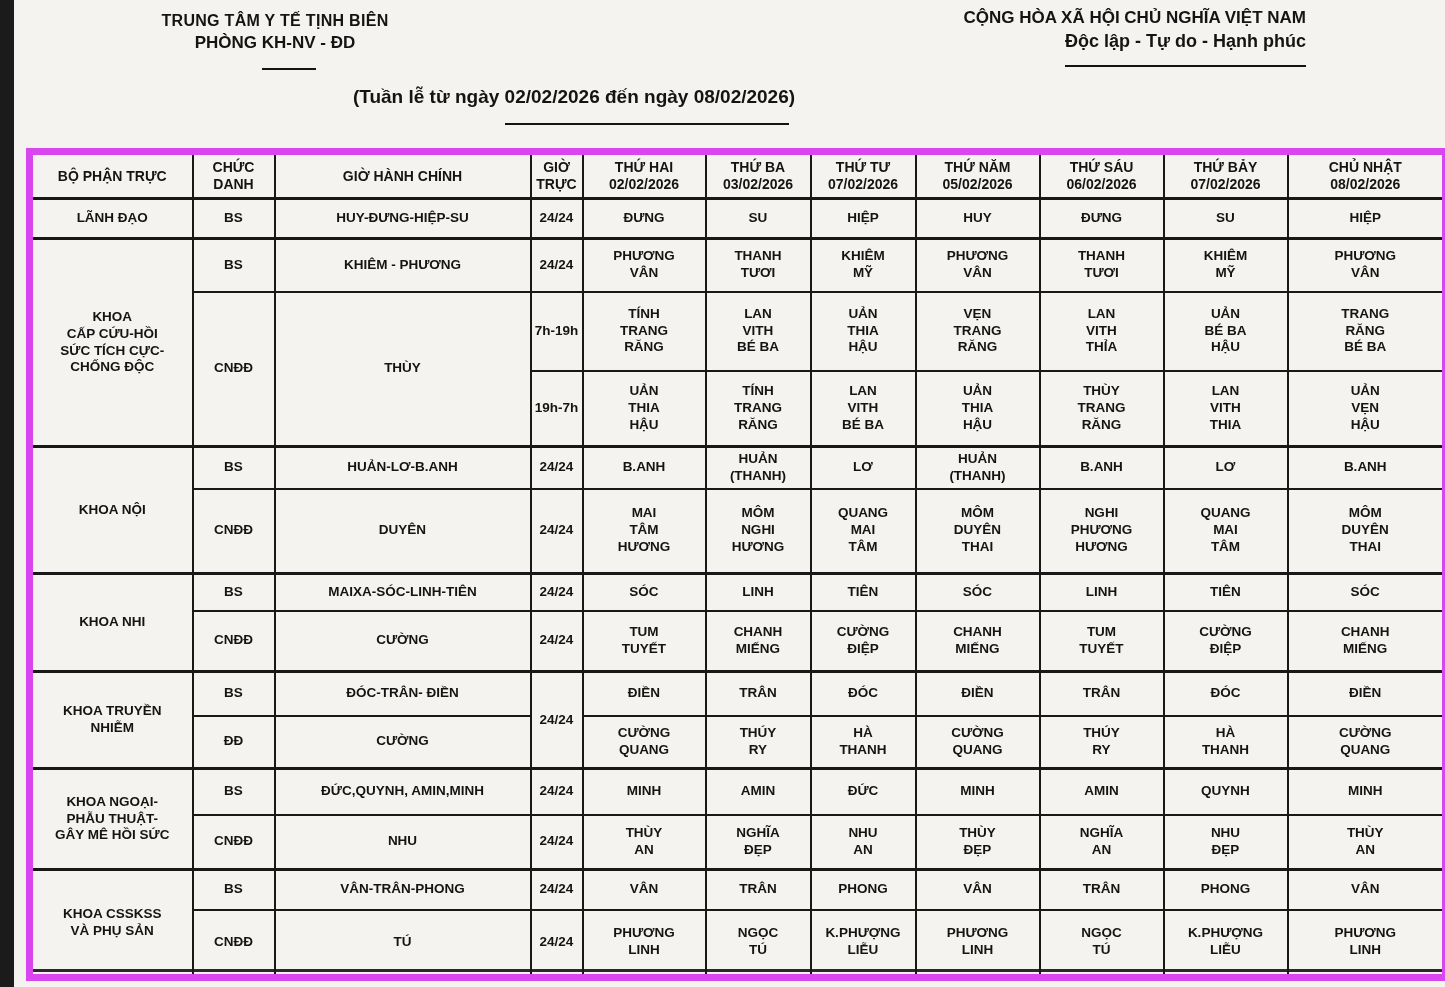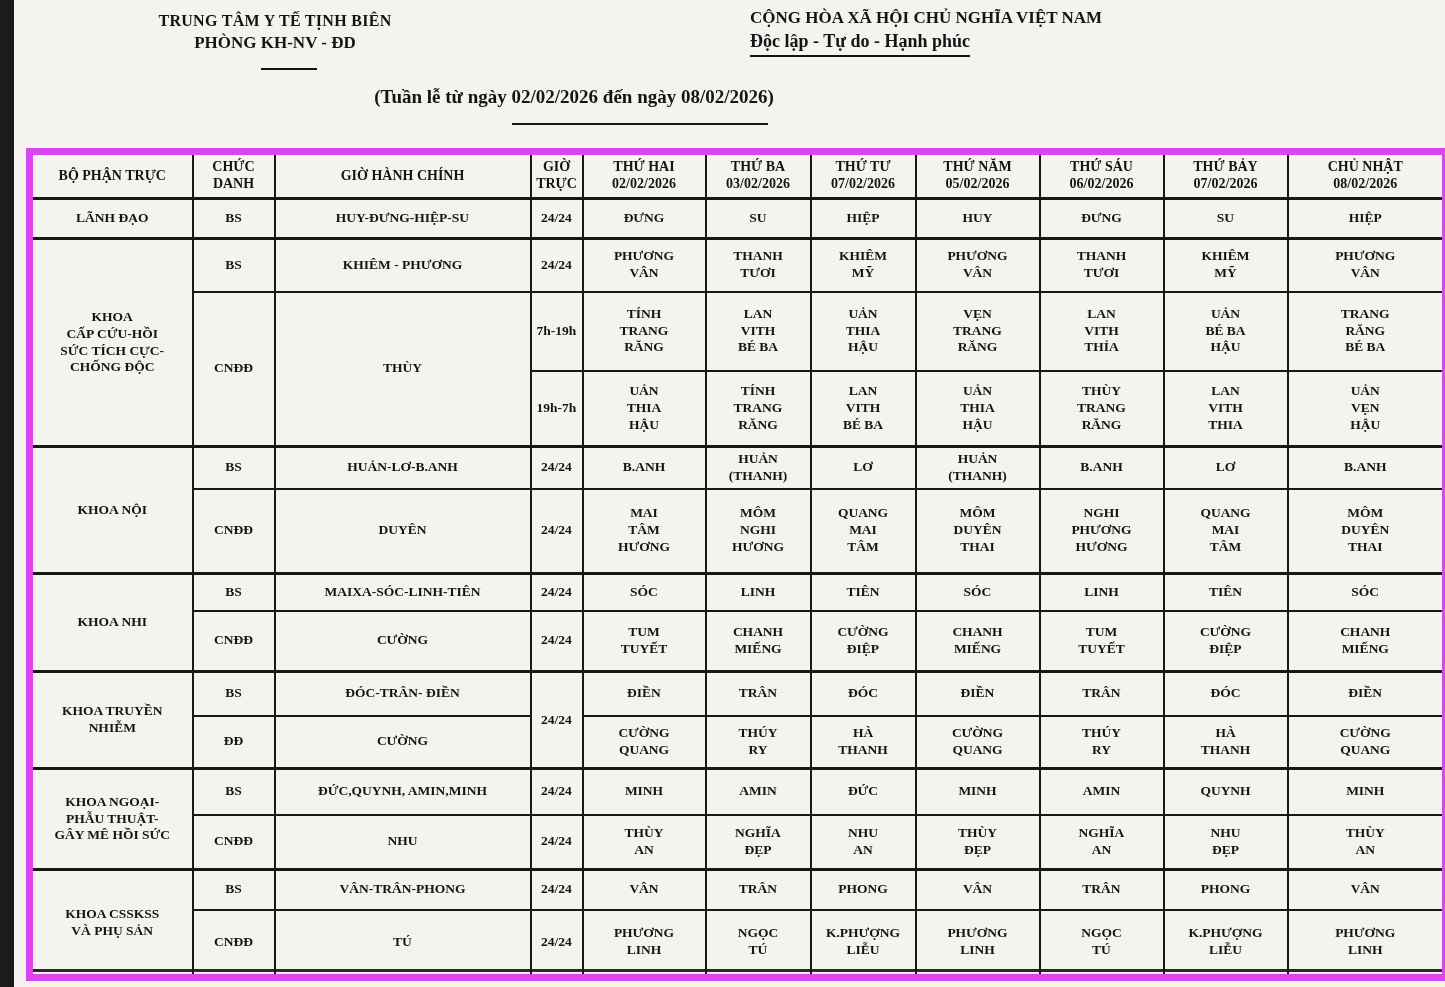--- a/index.html
+++ b/index.html
@@ -1,32 +1,32 @@
 <!DOCTYPE html>
 <html><head>
 <meta charset="utf-8">
 <style>
   html,body { margin:0; padding:0; }
   .page {
     position:relative; width:1445px; height:987px;
     background:#f4f3ef; overflow:hidden;
-    font-family:Liberation Serif, serif; color:#141414;
+    font-family:Liberation Sans, sans-serif; color:#141414;
   }
   .scan-bar-left { position:absolute; left:0; top:0; width:14px; height:987px; background:#1b1b1b; }
   .scan-line-bottom { position:absolute; left:30px; top:969px; width:1415px; height:3px; background:#2a2a2a; }
 
   .org { position:absolute; left:85px; top:12px; width:380px; text-align:center; }
   .org-l1 { font-size:16px; font-weight:bold; letter-spacing:.3px; }
   .org-l2 { font-size:17px; font-weight:bold; margin-top:3px; }
   .u { border-bottom:2px solid #141414; padding-bottom:16px; }
 
-  .national { position:absolute; left:750px; top:8px; width:580px; text-align:left; }
+  .national { position:absolute; left:726px; top:8px; width:580px; text-align:right; }
   .nat-l1 { font-size:17px; font-weight:bold; }
   .nat-l2 { font-size:18px; font-weight:bold; margin-top:3px; display:inline-block;
-            border-bottom:2px solid #141414; padding-bottom:3px; }
+            border-bottom:2px solid #141414; padding-bottom:13px; }
 
   .title { position:absolute; left:0; top:86px; width:1148px; text-align:center;
            font-size:19px; font-weight:bold; }
 
   table.duty { position:absolute; left:26px; top:148px; width:1416px;
                border-collapse:collapse; table-layout:fixed;
                border:7px solid #d946ef; }
   .duty th, .duty td {
     border:2px solid #181818; text-align:center; vertical-align:middle;
     font-weight:bold; padding:1px 2px; white-space:pre-line; overflow:hidden;

